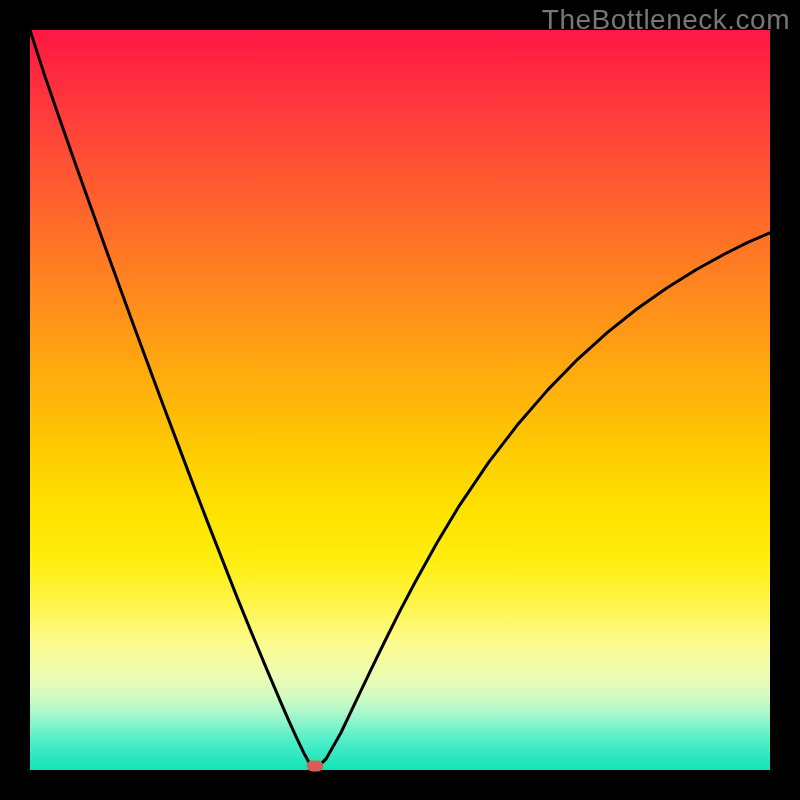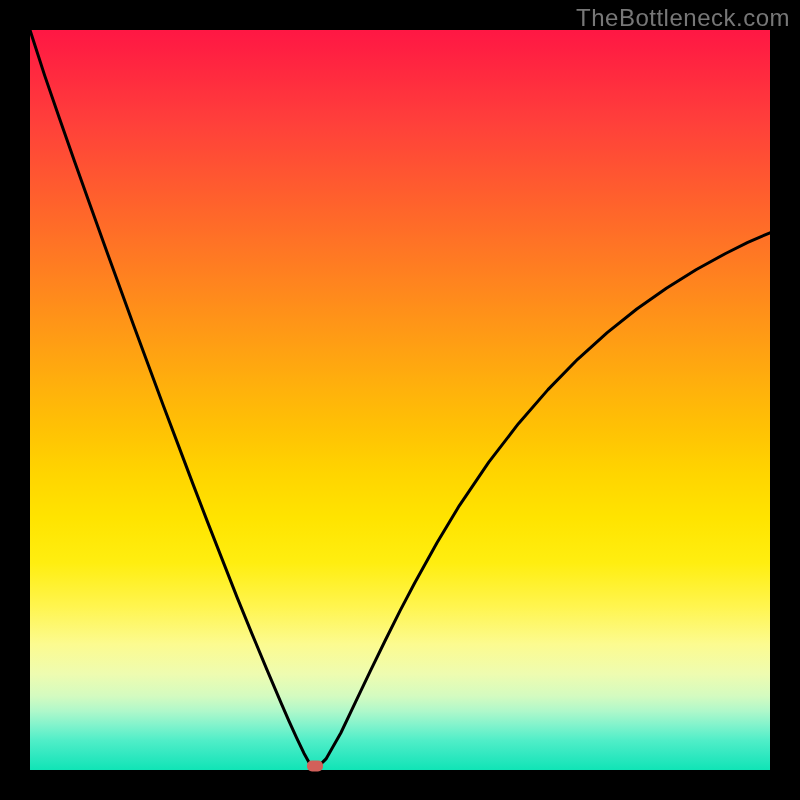--- a/index.html
+++ b/index.html
@@ -48,21 +48,21 @@
       #50eec8 96%,
       #30e8c0 98%,
       #10e4b6 100%
     );
   }
   .watermark {
     position: absolute;
     top: 4px;
     right: 10px;
     color: #777;
-    font-size: 24px;
+    font-size: 28px;
     font-weight: 500;
     letter-spacing: 0.5px;
     user-select: none;
   }
   .curve-svg {
     position: absolute;
     left: 0;
     top: 0;
     width: 740px;
     height: 740px;

